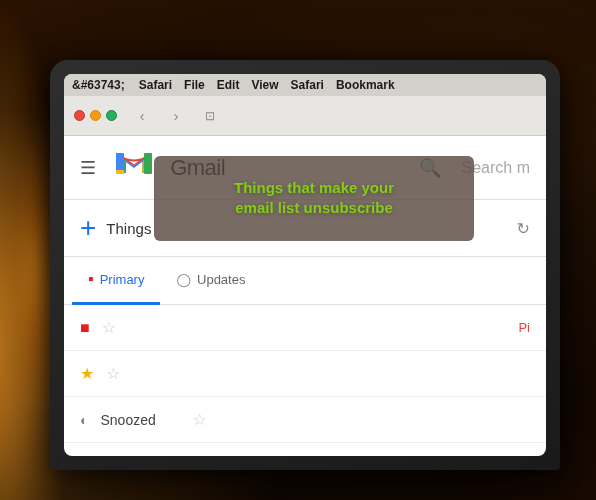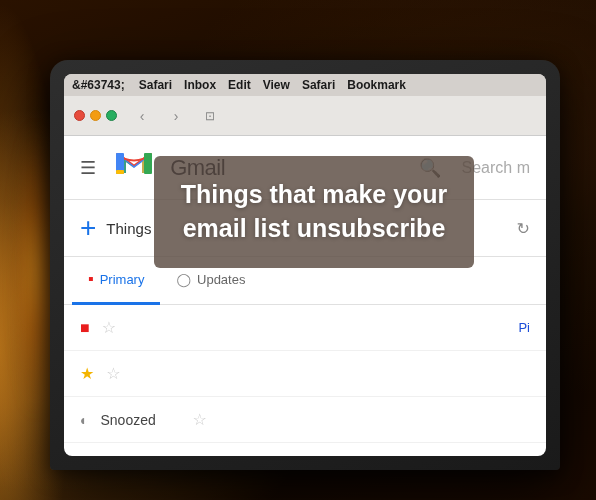--- a/index.html
+++ b/index.html
@@ -292,22 +292,22 @@
       right: 0;
       width: 320px;
       background: rgba(90, 75, 65, 0.82);
       border-radius: 6px;
       padding: 22px 24px;
       z-index: 10;
       text-align: center;
     }
 
     .overlay-text {
-      color: #ffffff;
-      font-size: 25px;
+      color: #84cc16;
+      font-size: 15px;
       font-weight: 700;
       line-height: 1.35;
       text-shadow: 0 1px 4px rgba(0,0,0,0.3);
     }
 
     
     .side-light-left {
       position: absolute;
       left: 0;
       top: 0;
@@ -338,21 +338,21 @@
 <div class="christmas-light"></div>
 
 <div class="laptop-outer">
   <div class="screen-bezel">
 
     <div class="browser-chrome">
 
       <div class="menu-bar">
         <span class="apple-logo menu-item">&amp;#63743;</span>
         <span class="menu-item safari">Safari</span>
-        <span class="menu-item">Inbox</span>
+        <span class="menu-item">File</span>
         <span class="menu-item">Edit</span>
         <span class="menu-item">View</span>
         <span class="menu-item history">Safari</span>
         <span class="menu-item">Bookmark</span>
       </div>
 
       <div class="browser-toolbar">
         <div class="traffic-lights">
           <div class="traffic-light red"></div>
           <div class="traffic-light yellow"></div>
@@ -407,21 +407,21 @@
           <span style="font-size:13px;color:#888;">◯</span>
           <span>Updates</span>
         </div>
       </div>
 
       <div class="email-list">
 
         <div class="email-row unread">
           <span class="inbox-icon-row">■</span>
           <span class="star-icon">☆</span>
-          <span style="font-size:13px;color:#1d4ed8;margin-left:auto;">Pi</span>
+          <span style="font-size:13px;color:#ef4444;margin-left:auto;">Pi</span>
         </div>
 
         <div class="email-row">
           <span class="star-icon active">★</span>
           <span class="star-icon">☆</span>
         </div>
 
         <div class="email-row">
           <span class="snoozed-icon">◐</span>
           <span class="sender">Snoozed</span>

